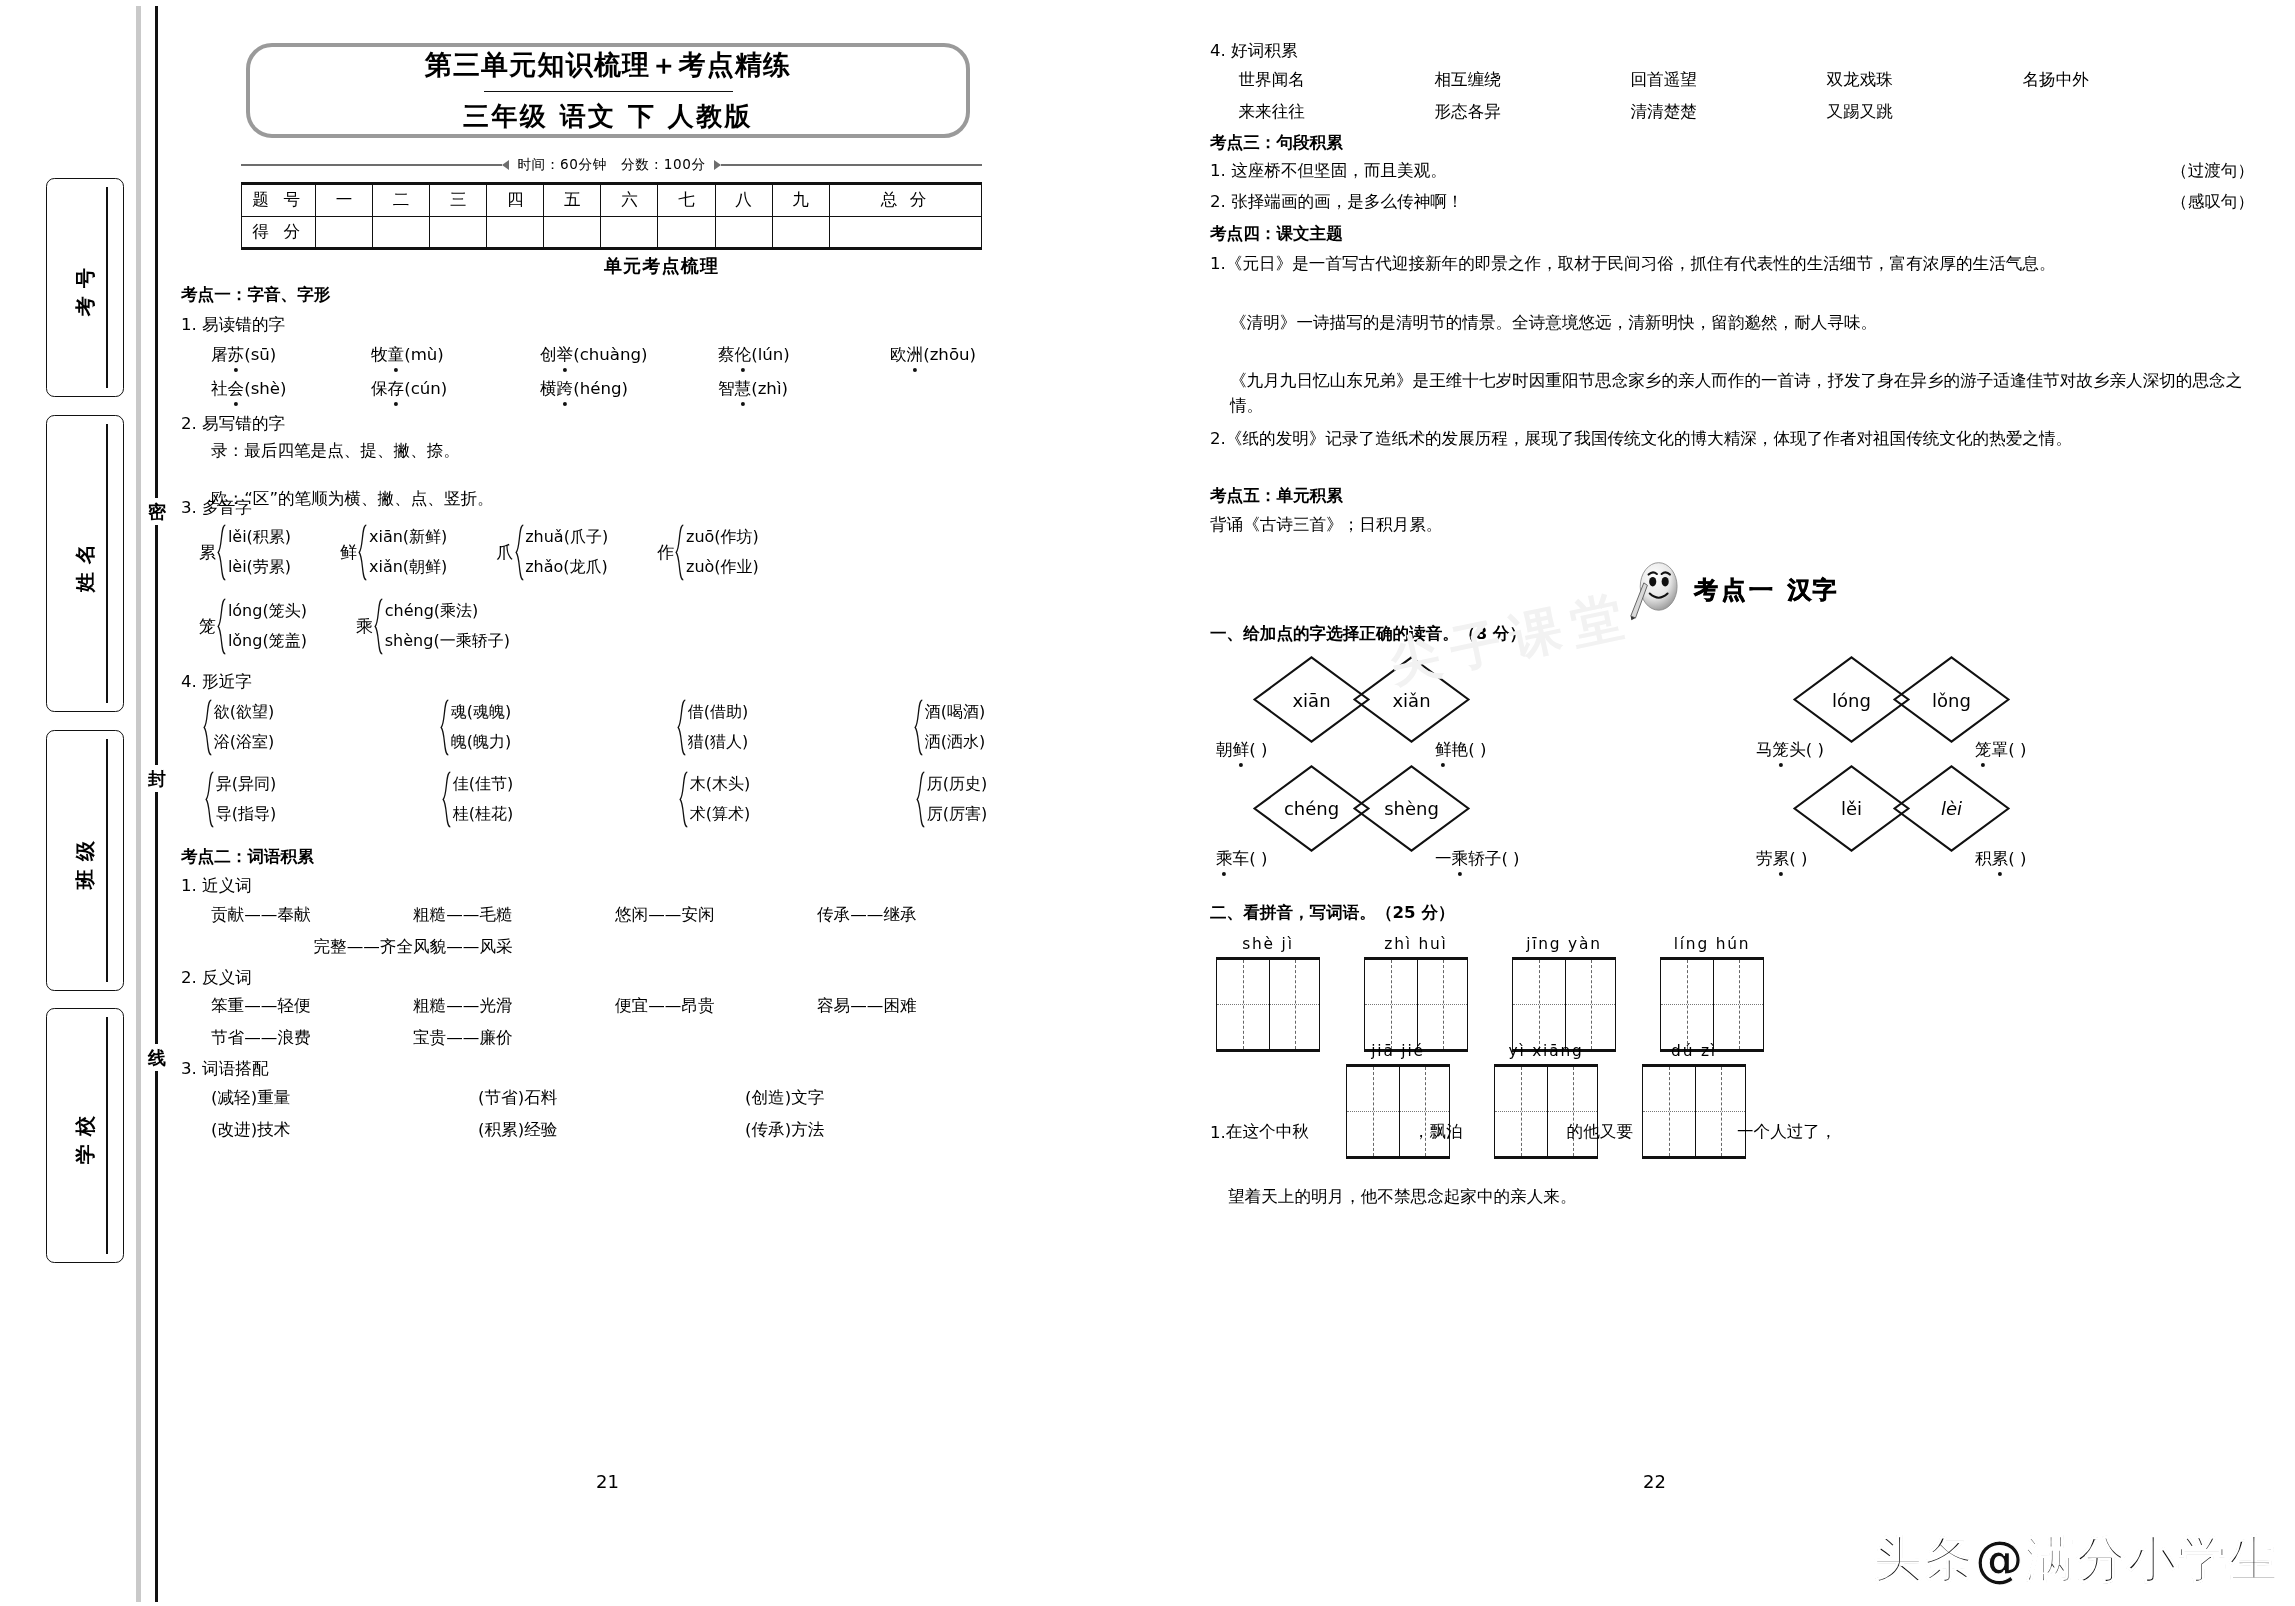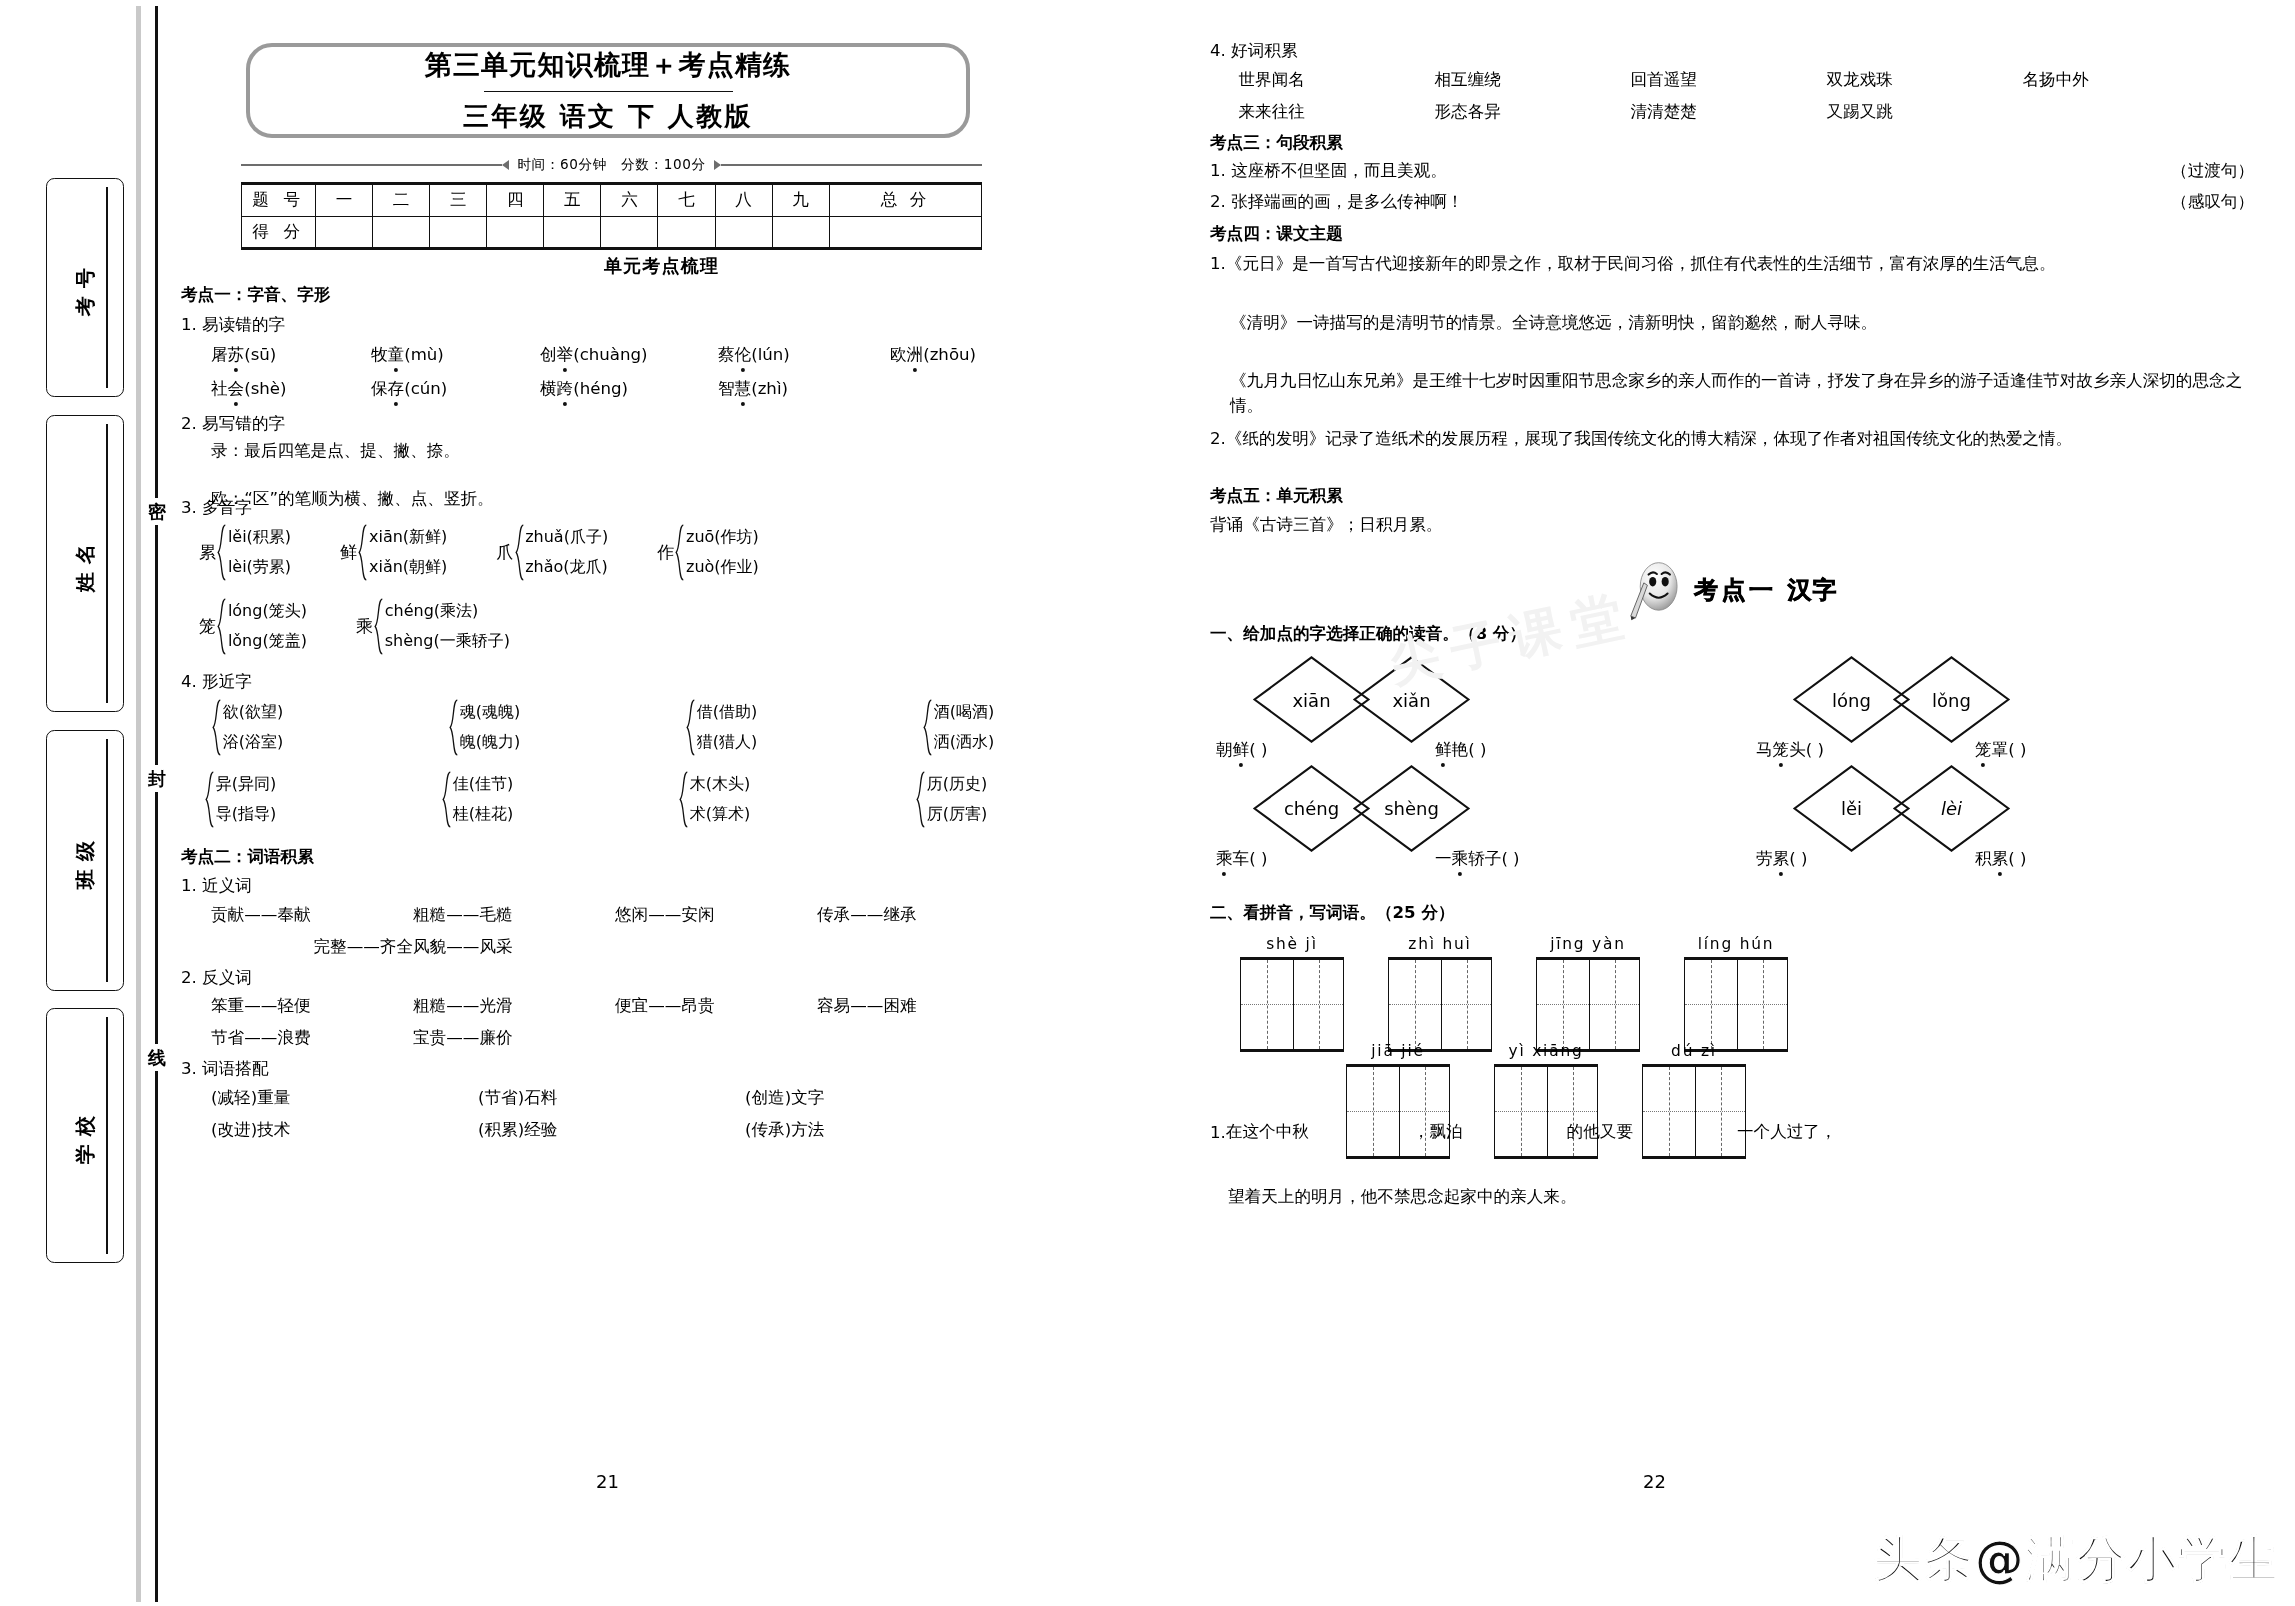--- a/index.html
+++ b/index.html
@@ -287,21 +287,21 @@
               <span>chéng(乘法)</span>
               <span>shèng(一乘轿子)</span>
             </span>
           </span>
         </div>
     </div>
 
     <div class="blk" style="left:6px;top:671px;">
       <div class="num">4. 形近字</div>
     </div>
-    <div class="blk" style="left:37px;top:699px;width:949px;text-align:center;">
+    <div class="blk" style="left:28px;top:699px;width:949px;text-align:center;">
       <div style="display:flex;gap:71px;" id="near1">
           <span class="brace-grp" style="width: 166px;">
             <svg width="10.7" height="57" viewBox="0 0 18 96">
               <path d="M14 2 C6 2 9 40 2 48 C9 56 6 94 14 94" fill="none" stroke="#111" stroke-width="2.2"></path>
             </svg>
             <span class="items">
               <span>欲(欲望)</span>
               <span>浴(浴室)</span>
             </span>
           </span>
@@ -614,21 +614,21 @@
                 <span style="display: inline-block; width: 219px;"><span>积</span><span class="dot">累</span><span>(        )</span></span>
               </div>
             </div>
           </div>
         </div>
     </div>
 
     <div class="blk" style="left:0;top:902px;">
       <div class="kp">二、看拼音，写词语。（25 分）</div>
     </div>
-    <div class="blk" style="left:30px;top:935px;width:1056px;">
+    <div class="blk" style="left:6px;top:935px;width:1056px;">
       <div style="display:flex;gap:44px;" id="tz1">
           <div class="pybox"><div class="py">shè  jì</div><div class="tzg" style="width: 104px; height: 95px;"><div class="vsolid" style="left: 52px;"></div><div class="vdash" style="left: 26px;"></div><div class="vdash" style="left: 78px;"></div><div class="hdot"></div></div></div>
           <div class="pybox"><div class="py">zhì  huì</div><div class="tzg" style="width: 104px; height: 95px;"><div class="vsolid" style="left: 52px;"></div><div class="vdash" style="left: 26px;"></div><div class="vdash" style="left: 78px;"></div><div class="hdot"></div></div></div>
           <div class="pybox"><div class="py">jīng  yàn</div><div class="tzg" style="width: 104px; height: 95px;"><div class="vsolid" style="left: 52px;"></div><div class="vdash" style="left: 26px;"></div><div class="vdash" style="left: 78px;"></div><div class="hdot"></div></div></div>
           <div class="pybox"><div class="py">líng  hún</div><div class="tzg" style="width: 104px; height: 95px;"><div class="vsolid" style="left: 52px;"></div><div class="vdash" style="left: 26px;"></div><div class="vdash" style="left: 78px;"></div><div class="hdot"></div></div></div>
         </div>
     </div>
     <div class="blk" style="left:136px;top:1042px;width:1056px;">
       <div style="display:flex;gap:44px;" id="tz2">
           <div class="pybox"><div class="py">jiā  jié</div><div class="tzg" style="width: 104px; height: 95px;"><div class="vsolid" style="left: 52px;"></div><div class="vdash" style="left: 26px;"></div><div class="vdash" style="left: 78px;"></div><div class="hdot"></div></div></div>

